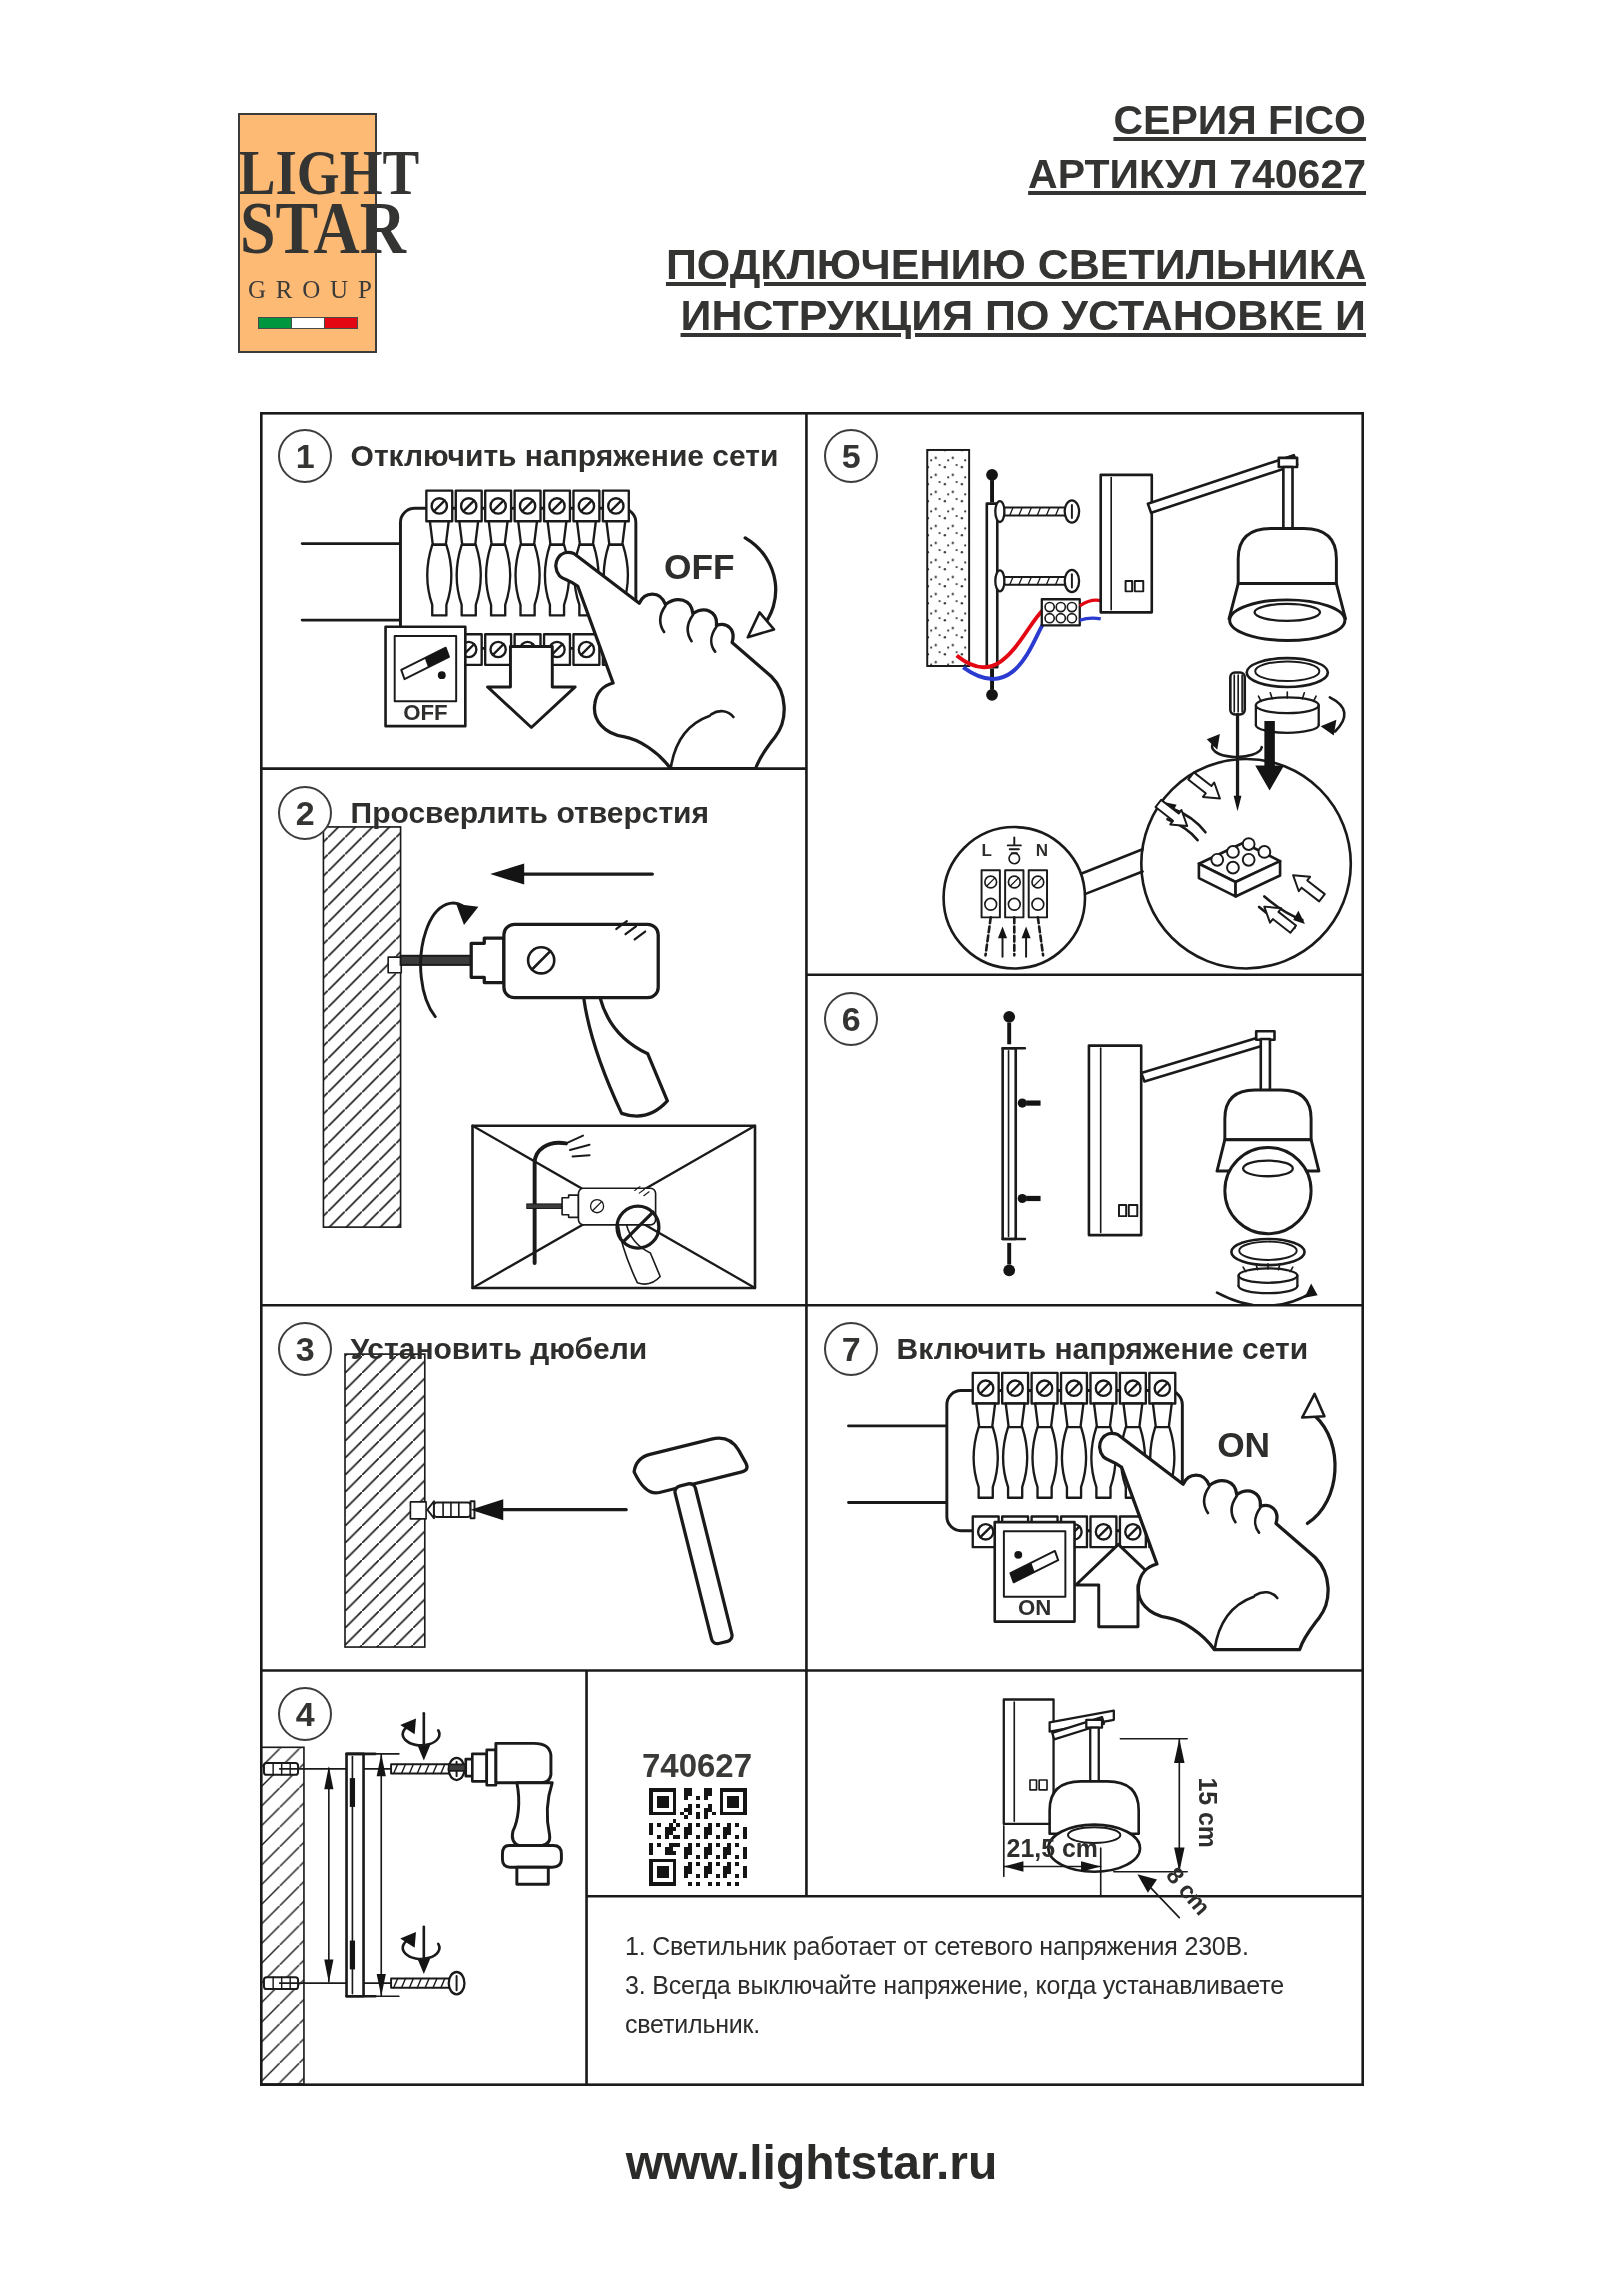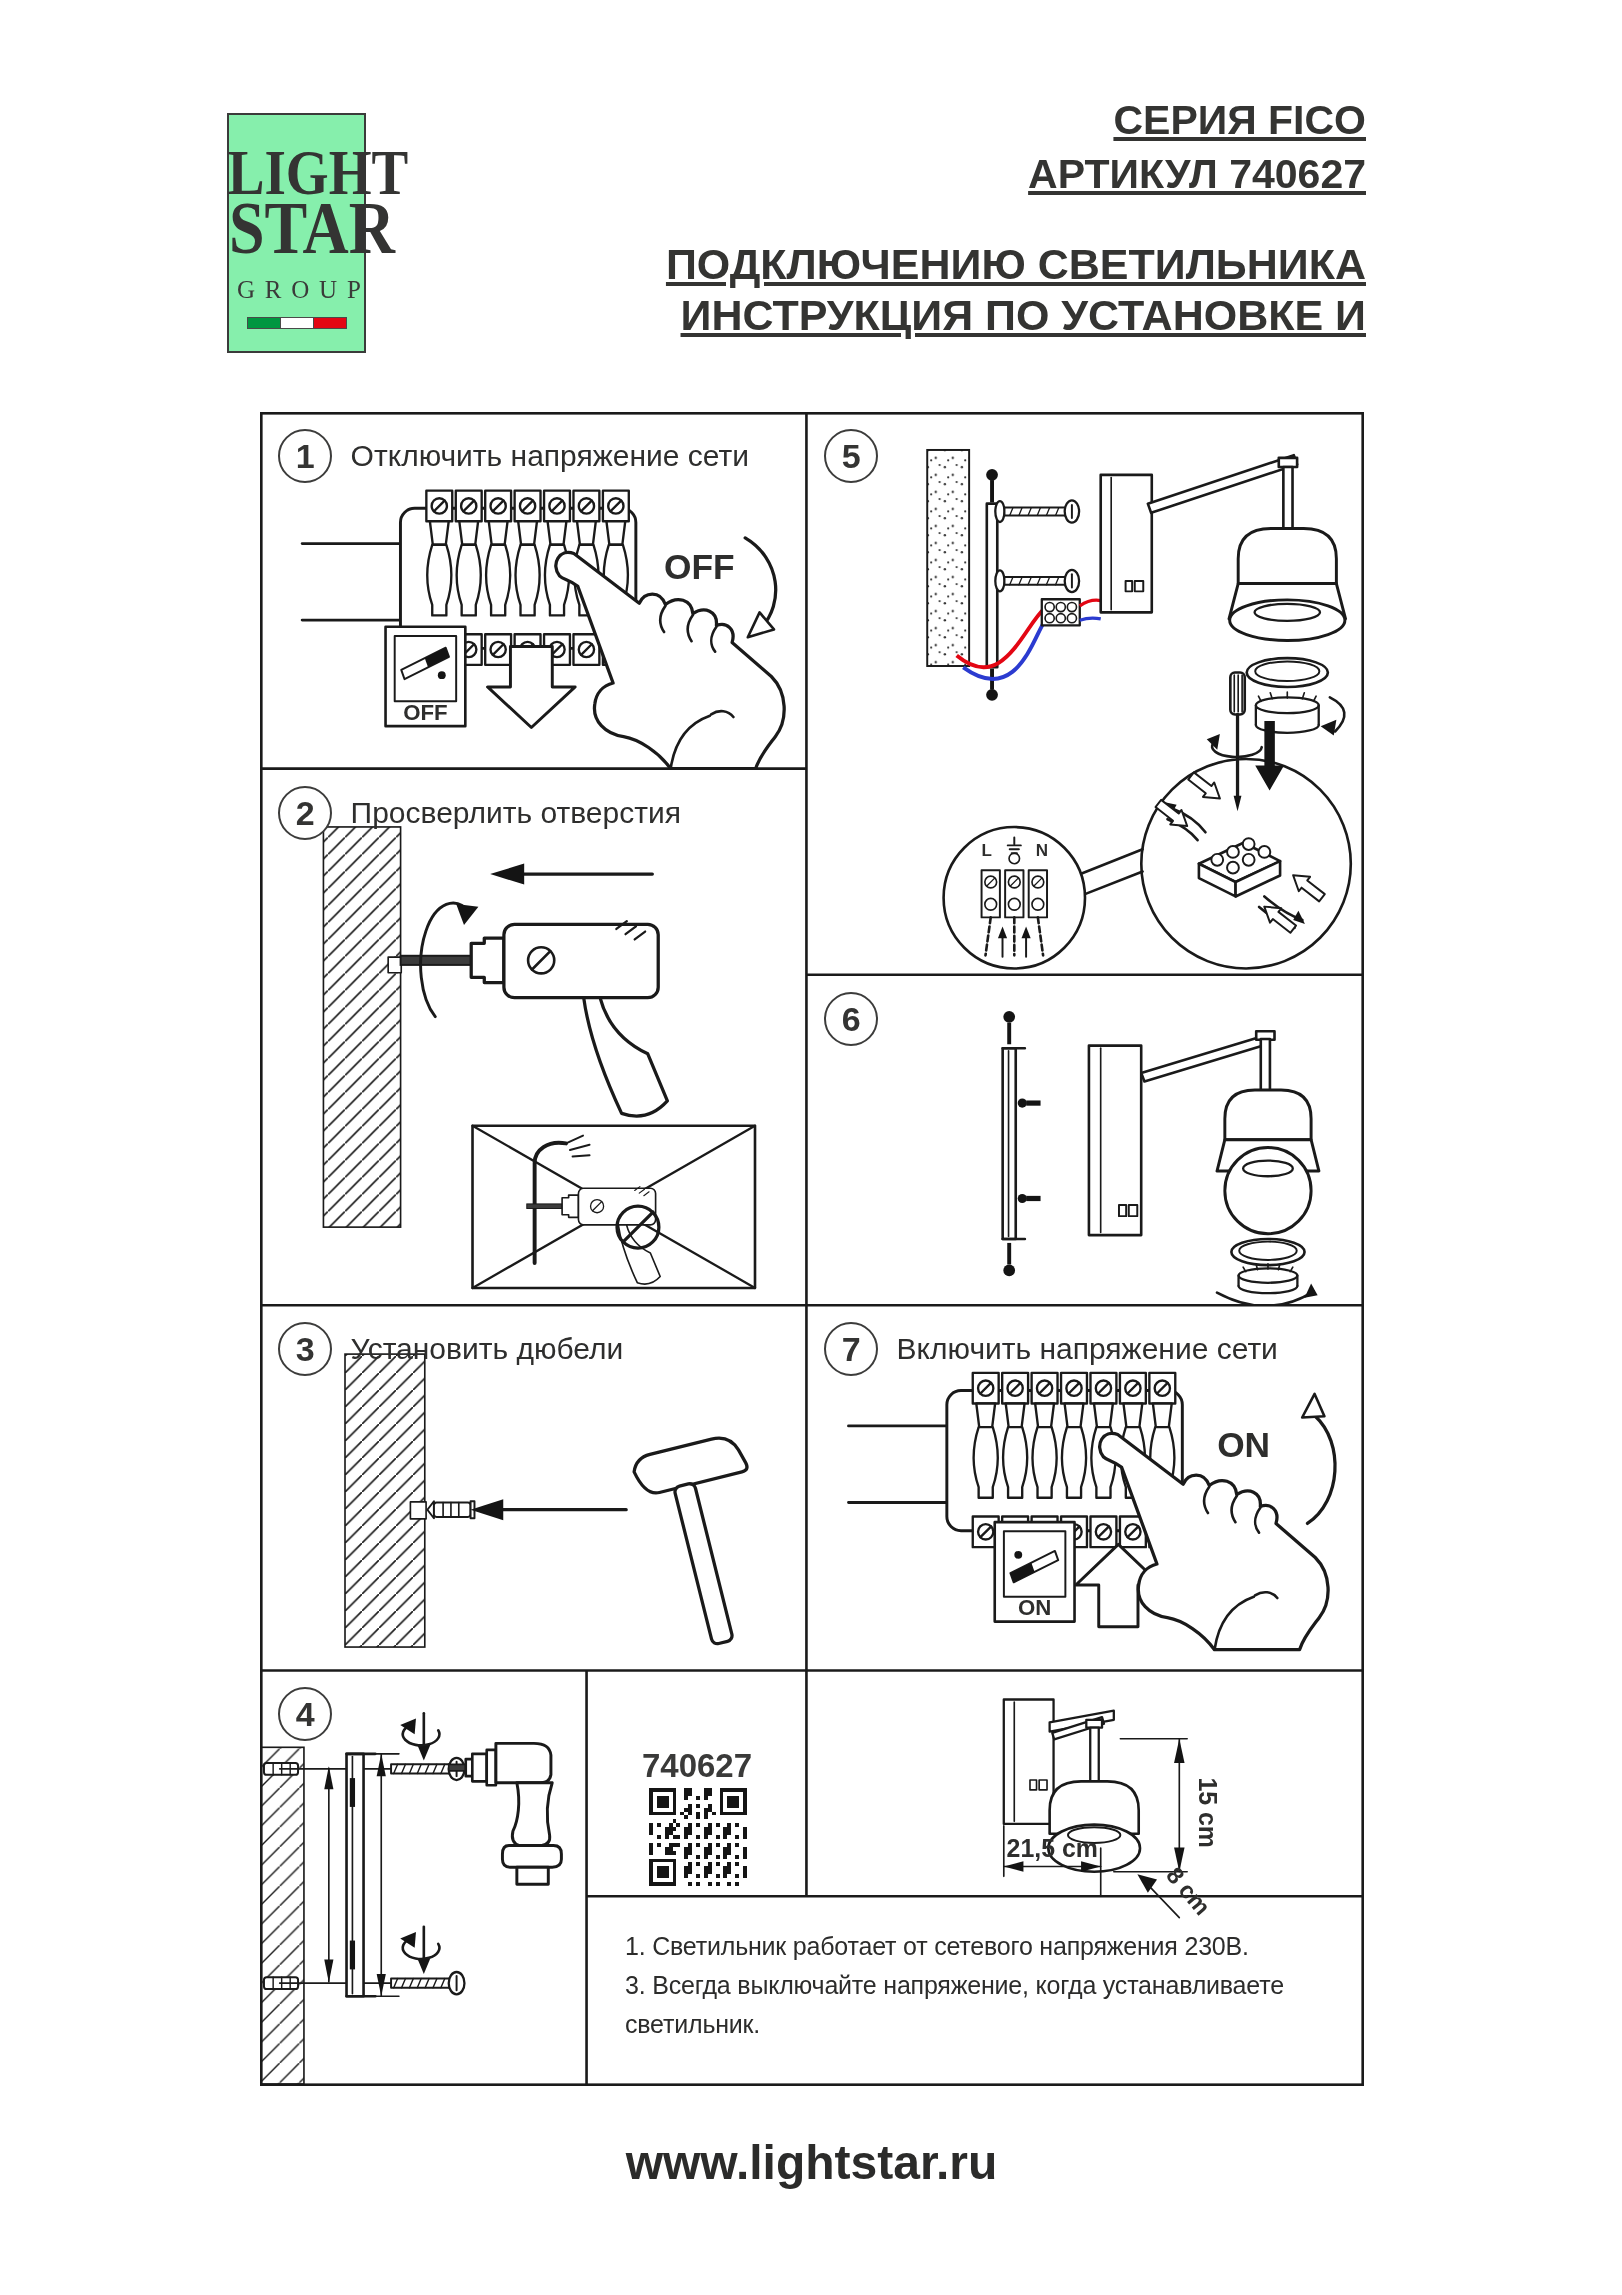--- a/index.html
+++ b/index.html
@@ -1,20 +1,20 @@
 <!DOCTYPE html>
 <html style="--wire-red: #e30613; --wire-blue: #2b3bd0; --flag-green: #009640; --flag-red: #e30613;font-size:10.5px"><head>
 <meta charset="utf-8">
 <style>
   html,body{margin:0;padding:0;background:#fff;}
   .page{position:relative;width:1623px;height:2295px;background:#fff;overflow:hidden;
         font-family:"Liberation Sans",sans-serif;color:#2e2e2d;}
   
-  .logo-box{position:absolute;left:227px;top:113px;width:135px;height:236px;
-            border:2.6px solid #3b3b3a;text-align:left;background:#86efac;}
+  .logo-box{position:absolute;left:238px;top:113px;width:135px;height:236px;
+            border:2.6px solid #3b3b3a;text-align:left;background:#fdba74;}
   .logo-light{margin-top:34px;font-family:"Liberation Serif",serif;font-weight:bold;
               font-size:54px;line-height:0.92;transform:scale(1.02,1.18);color:#343433;}
   .logo-star{font-family:"Liberation Serif",serif;font-weight:bold;font-size:64px;
              line-height:0.95;transform:scale(1.0,1.15);color:#343433;}
   .logo-group{margin-top:17px;font-family:"Liberation Serif",serif;font-size:25px;
               letter-spacing:9.8px;padding-left:7.9px;color:#3a3a39;}
   .logo-flag{width:98px;height:9.2px;margin:13px auto 0;border:1.3px solid #4a4a49;display:flex;}
   .logo-flag div{flex:1;}
   .flag-green{background:var(--flag-green,#009640);}
   .flag-white{background:#fff;border-left:1.3px solid #4a4a49;border-right:1.3px solid #4a4a49;}
@@ -25,21 +25,21 @@
   .hdr-article{font-size:41px;line-height:1.15;margin-top:6.5px;}
   .hdr-instr{margin-top:41px;font-size:43px;line-height:1.2;}
   
   .tbl{position:absolute;left:260px;top:412px;width:1104px;height:1674px;}
   .grid{position:absolute;left:0;top:0;}
   .cell{position:absolute;}
   .stephead{position:absolute;left:18.3px;top:17px;display:flex;align-items:center;gap:18.3px;z-index:3;}
   .stepnum{width:50px;height:50px;border:2.6px solid #3c3c3b;border-radius:50%;background:#fff;
            display:flex;align-items:center;justify-content:center;
            font-size:34px;font-weight:bold;color:#343433;}
-  .steptitle{font-size:30px;font-weight:normal;color:#2e2e2d;white-space:nowrap;}
+  .steptitle{font-size:30px;font-weight:bold;color:#2e2e2d;white-space:nowrap;}
   .illus{position:absolute;left:0;top:0;}
   
   .s  {stroke:#1a1a1a;fill:#fff;stroke-linejoin:round;stroke-linecap:round;}
   .sn {stroke:#1a1a1a;fill:none;stroke-linejoin:round;stroke-linecap:round;}
   .fb {fill:#141414;stroke:none;}
   .svgt{font-family:"Liberation Sans",sans-serif;font-weight:bold;fill:#2e2e2d;}
   .wire-red{stroke:var(--wire-red,#e30613);}
   .wire-blue{stroke:var(--wire-blue,#2b3bd0);}
   
   .qr-label{position:absolute;left:0;right:0;top:77px;text-align:center;

